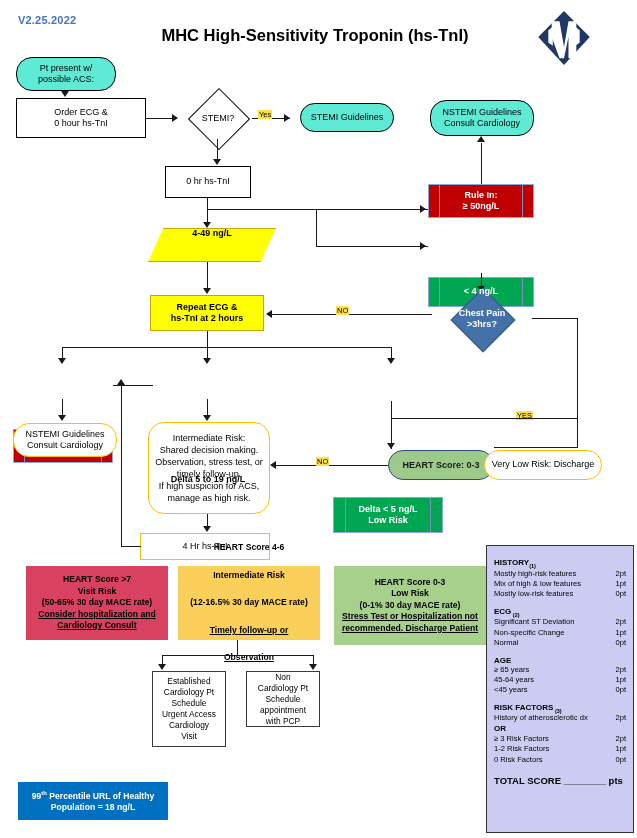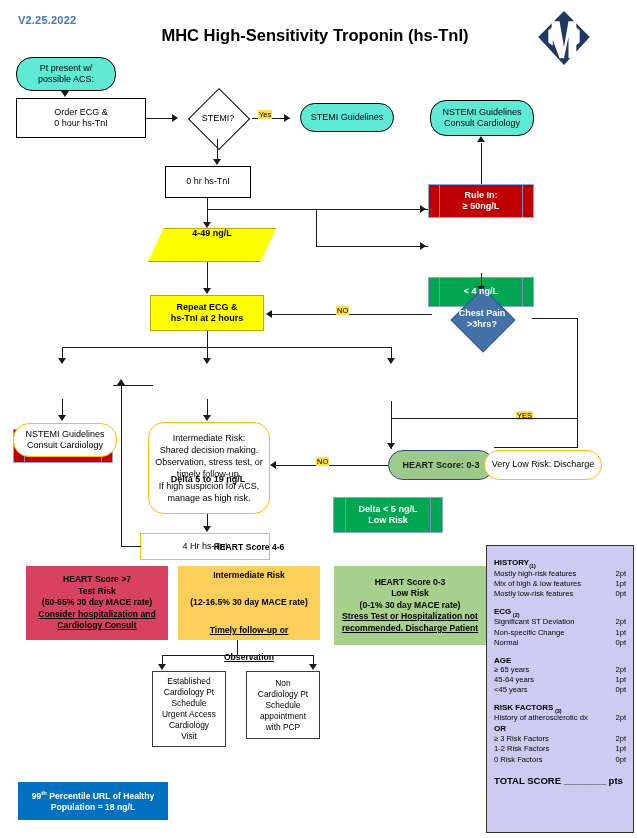--- a/index.html
+++ b/index.html
@@ -279,21 +279,21 @@
   <span>4 Hr hs-TnI</span>
 </div>
 
 <div class="ln lnh" style="left:121px;top:546px;width:20px;"></div>
 <div class="ln lnv" style="left:121px;top:385px;height:162px;"></div>
 <div class="ln lnh" style="left:113px;top:385px;width:40px;"></div>
 <div class="arw arwU" style="left:117px;top:379px;"></div>
 
 <div class="abs riskbox rHigh ctr" style="left:14px;top:566px;width:142px;height:74px;flex-direction:column;">
   <div>HEART Score &gt;7</div>
-  <div>Test Risk</div>
+  <div>Visit Risk</div>
   <div>(50-65% 30 day MACE rate)</div>
   <div style="text-decoration:underline">Consider hospitalization and</div>
   <div style="text-decoration:underline">Cardiology Consult</div>
 </div>
 
 <div class="abs riskbox rMid ctr" style="left:166px;top:566px;width:142px;height:74px;flex-direction:column;gap:16px;">
   <div>HEART Score 4-6</div>
   <div>Intermediate Risk</div>
   <div>(12-16.5% 30 day MACE rate)</div>
   <div style="text-decoration:underline">Timely follow-up or</div>
@@ -316,21 +316,21 @@
 <div class="arw arwD" style="left:309px;top:664px;"></div>
 
 <div class="abs node blackbox ctr" style="left:152px;top:671px;width:74px;height:76px;font-size:8.4px;line-height:11px;">
   <span style="white-space:pre-line">Established
 Cardiology Pt
 Schedule
 Urgent Access
 Cardiology
 Visit</span>
 </div>
-<div class="abs node blackbox ctr" style="left:246px;top:671px;width:74px;height:68px;font-size:8.4px;line-height:11px;">
+<div class="abs node blackbox ctr" style="left:246px;top:671px;width:74px;height:56px;font-size:8.4px;line-height:11px;">
   <span style="white-space:pre-line">Non
 Cardiology Pt
 Schedule
 appointment
 with PCP</span>
 </div>
 
 <div class="abs ctr" id="percentile">
   <div>
     <span>99</span><sup>th</sup><span> Percentile URL of Healthy</span><br>

